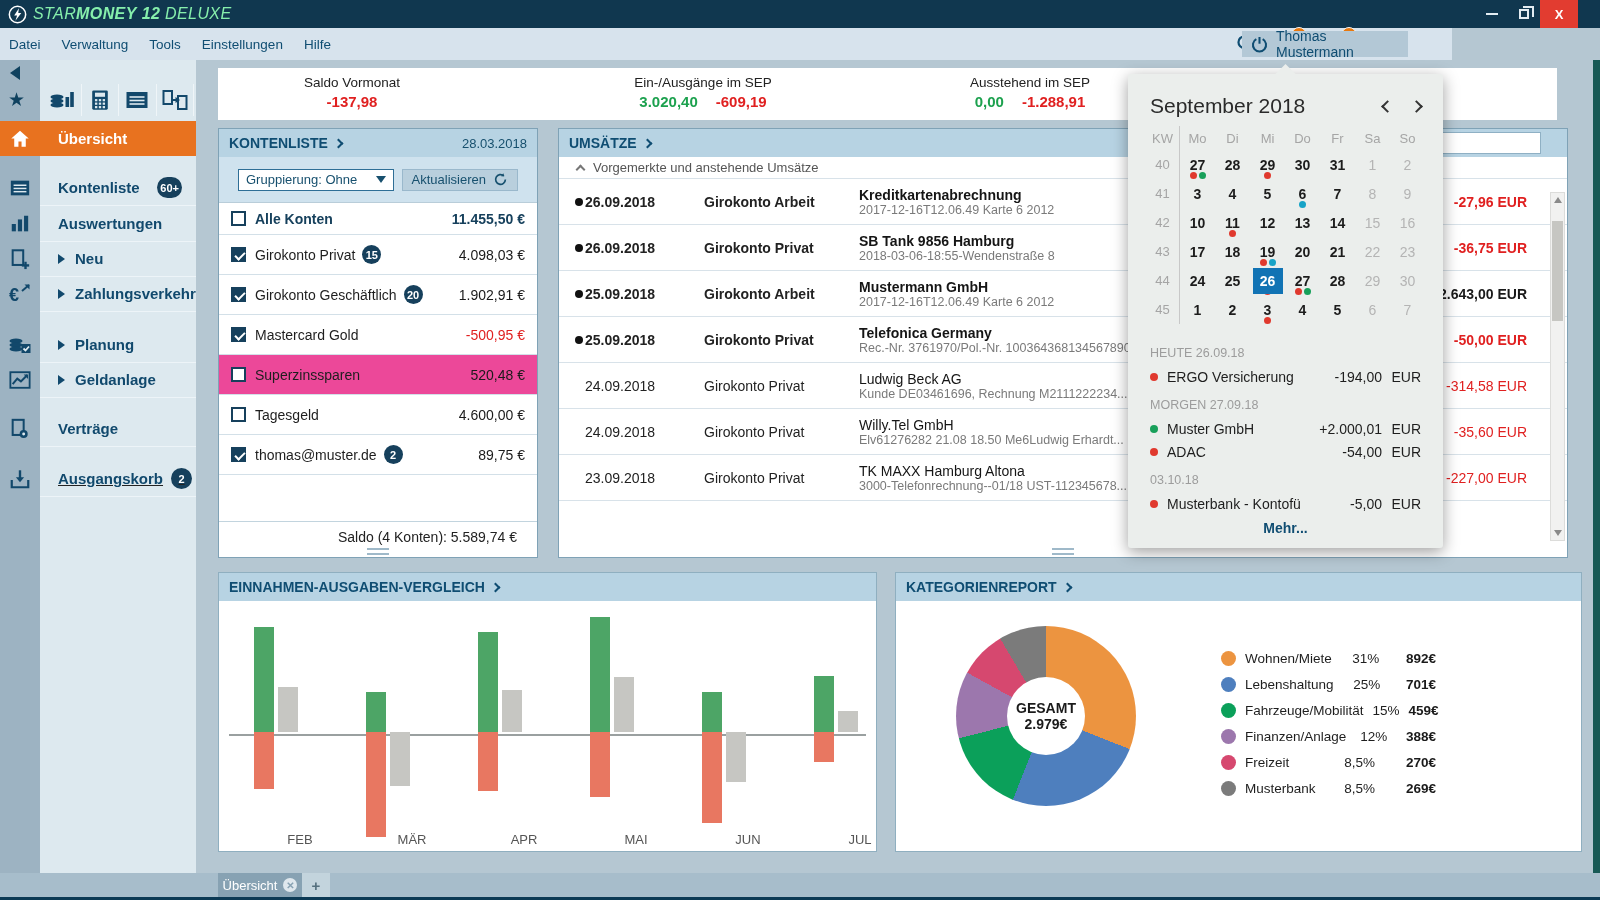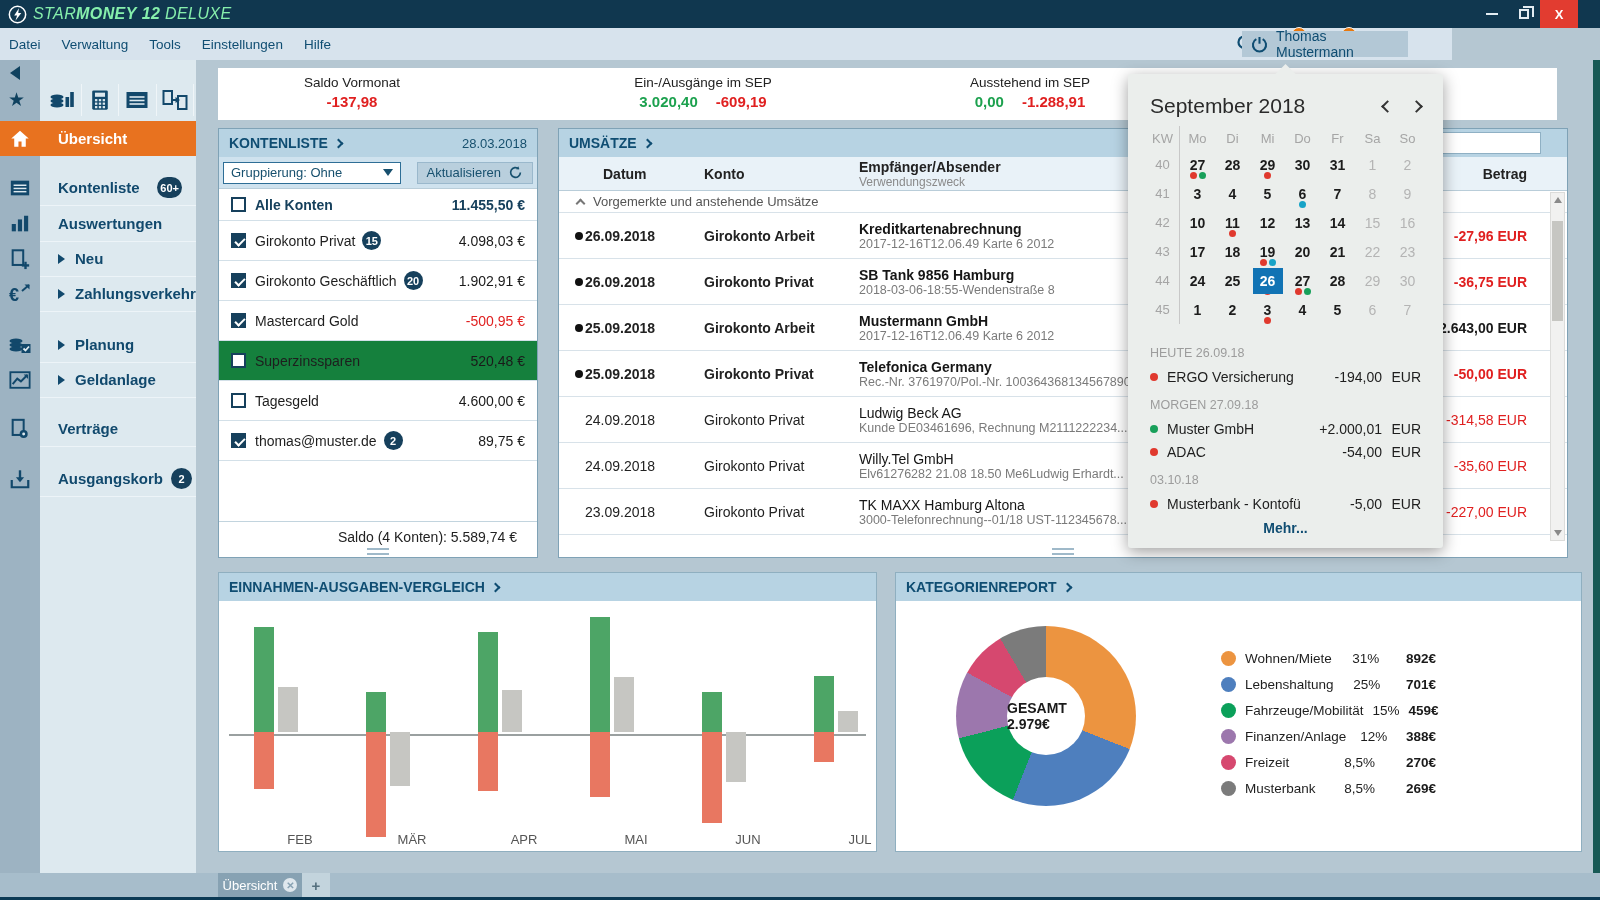--- a/index.html
+++ b/index.html
@@ -46,27 +46,27 @@
 .sum-group{position:absolute;top:7px;width:240px;text-align:center}
 .sum-label{font-size:13.5px;color:#222}
 .sum-vals{margin-top:3px;font-weight:700;font-size:15px;display:flex;justify-content:center;gap:18px}
 .c-red{color:#e02020}.c-green{color:#1ca14e}
 
 .panel{position:absolute;background:#fff;border:1px solid #7fa2b6}
 .phead{height:28px;background:#b7d3e3;display:flex;align-items:center;padding:0 10px;color:#0f4d72;font-weight:700;font-size:14px}
 .chev{width:7px;height:7px;border-top:2.5px solid #0f4d72;border-right:2.5px solid #0f4d72;transform:rotate(45deg);display:inline-block;margin-left:7px;margin-top:1px}
 
 .kl-date{margin-left:auto;font-weight:400;font-size:13px;color:#17506e}
-.kl-controls{height:32px;background:#cfe2ee;display:flex;align-items:center;padding:0 4px;gap:8px;border-bottom:1px solid #b9cdd9}
+.kl-controls{height:46px;background:#cfe2ee;display:flex;align-items:center;padding:0 19px;gap:8px;border-bottom:1px solid #b9cdd9}
 .select{width:178px;height:22px;background:#fff;border:1px solid #2e6e96;display:flex;align-items:center;padding:0 7px;font-size:13px;color:#17506e}
 .dd-arrow{margin-left:auto;width:0;height:0;border-left:5px solid transparent;border-right:5px solid transparent;border-top:7px solid #17506e}
 .btn-refresh{margin-left:auto;height:22px;background:#b9cfdd;border:1px solid #9ab8cc;display:flex;align-items:center;gap:7px;padding:0 9px;font-size:13px;color:#17506e}
 .kl-row{display:flex;align-items:center;padding:0 12px;border-bottom:1px solid #d3e0e8;height:40px}
 .kl-row.hdr{height:32px}
-.kl-row.hl{background:#15803d}
+.kl-row.hl{background:#ec4899}
 .cb{width:15px;height:15px;border:2px solid #16405c;background:#fff;flex:none;position:relative;margin-right:9px}
 .cb.checked{background:#16405c}
 .cb.checked::after{content:'';position:absolute;left:2px;top:3px;width:8px;height:4px;border-left:2px solid #fff;border-bottom:2px solid #fff;transform:rotate(-45deg)}
 .kl-name{font-size:14px;color:#1e1e1e;display:flex;align-items:center;gap:7px}
 .kl-row.hdr .kl-name{font-weight:700;color:#16405c}
 .kl-amt{margin-left:auto;font-size:14px;color:#1a1a1a}
 .kl-row.hdr .kl-amt{font-weight:700;color:#16405c}
 .kl-amt.neg{color:#e02020}
 .abadge{min-width:19px;height:19px;border-radius:10px;background:#16405c;color:#fff;font-size:11px;font-weight:700;display:flex;align-items:center;justify-content:center;padding:0 2px}
 .kl-footer{position:absolute;left:0;right:0;top:392px;border-top:1px solid #c2d4de;height:30px;display:flex;align-items:center;justify-content:flex-end;padding-right:20px;font-size:14px}
@@ -101,21 +101,21 @@
 .tri-down{width:0;height:0;border-left:4px solid transparent;border-right:4px solid transparent;border-top:6px solid #8a8a8a}
 .vs-thumb{position:absolute;left:1px;top:28px;width:11px;height:100px;background:#c6c6c2}
 
 .plot{position:absolute;left:0;right:0;top:28px;bottom:0}
 .zero{position:absolute;left:10px;right:10px;top:133px;height:2px;background:#9aa0a0}
 .bgroup{position:absolute;width:46px;height:100%}
 .bar{position:absolute;width:20px}
 .blabel{position:absolute;bottom:4px;width:80px;text-align:center;font-size:13px;color:#555}
 
 .donut{position:absolute;left:60px;top:53px;width:180px;height:180px;border-radius:50%}
-.donut-hole{position:absolute;left:50%;top:50%;transform:translate(-50%,-50%);width:78px;height:78px;border-radius:50%;background:#fff;display:flex;flex-direction:column;align-items:flex-start;justify-content:center;font-weight:700;font-size:14px;color:#1a1a1a}
+.donut-hole{position:absolute;left:50%;top:50%;transform:translate(-50%,-50%);width:78px;height:78px;border-radius:50%;background:#fff;display:flex;flex-direction:column;align-items:center;justify-content:center;font-weight:700;font-size:14px;color:#1a1a1a}
 .legend{position:absolute;left:325px;top:72px;width:215px}
 .leg-row{height:26px;display:flex;align-items:center;gap:9px}
 .leg-dot{width:15px;height:15px;border-radius:50%;flex:none}
 .leg-lbl{flex:1;font-size:13.5px;color:#1e1e1e}
 .leg-pct{width:42px;text-align:right;font-size:13.5px;color:#1e1e1e}
 .leg-amt{width:52px;text-align:right;font-size:13.5px;font-weight:700;color:#1a1a1a}
 
 .calpop{position:absolute;left:1128px;top:74px;width:315px;height:474px;background:#ebeeec;border-radius:3px;box-shadow:0 4px 16px rgba(0,0,0,.38);z-index:30}
 .calpop::before{content:'';position:absolute;left:150px;top:-7px;width:15px;height:15px;background:#ebeeec;transform:rotate(45deg)}
 .cal-head{display:flex;align-items:center;padding:20px 22px 8px 22px}
@@ -406,21 +406,21 @@
               <rect x="4" y="2" width="12" height="16.5" fill="none" stroke="#12486b" stroke-width="2.2"></rect>
               <circle cx="16" cy="17.5" r="4.4" fill="#12486b"></circle>
               <circle cx="16" cy="17.5" r="1.6" fill="#dde9ef"></circle>
             </svg>
           </span>
         </div>
         <div class="nav-lbl">
           <span>Verträge</span>
         </div>
       </div>
-      <div class="nav-row" style="top: 461px;">
+      <div class="nav-row" style="top: 461px; text-decoration: underline;">
         <div class="lblarea"></div>
         <div class="nav-ic">
           <span>
             <svg width="22" height="22" viewBox="0 0 24 24">
               <path d="M3 13 V21 H21 V13" fill="none" stroke="#12486b" stroke-width="2.4"></path>
               <line x1="12" y1="2.5" x2="12" y2="11" stroke="#12486b" stroke-width="2.6"></line>
               <path d="M7.5 10 H16.5 L12 15.5 Z" fill="#12486b"></path>
             </svg>
           </span>
         </div>
@@ -533,29 +533,20 @@
       </div>
     <div class="kl-footer">Saldo (4 Konten): 5.589,74 €</div>
     <div class="handle"></div>
   </div>
 
   <div class="panel" style="left:558px;top:128px;width:1010px;height:430px">
     <div class="phead" style="position:relative">
       <span>UMSÄTZE</span>
         <span class="chev"></span>
       <input class="ums-search" value="" style="">
-    </div>
-    <div class="ums-colhead">
-      <div class="col-datum">Datum</div>
-      <div class="col-konto">Konto</div>
-      <div class="col-empf">
-        <div class="l1">Empfänger/Absender</div>
-        <div class="l2">Verwendungszweck</div>
-      </div>
-      <div class="col-betrag">Betrag</div>
     </div>
     <div class="ums-section">
       <span class="chev-up"></span>
       <span>Vorgemerkte und anstehende Umsätze</span>
     </div>
     <div id="tx-rows">
         <div class="tx-row bold">
           <div class="tx-dot">
             <i></i>
           </div>

